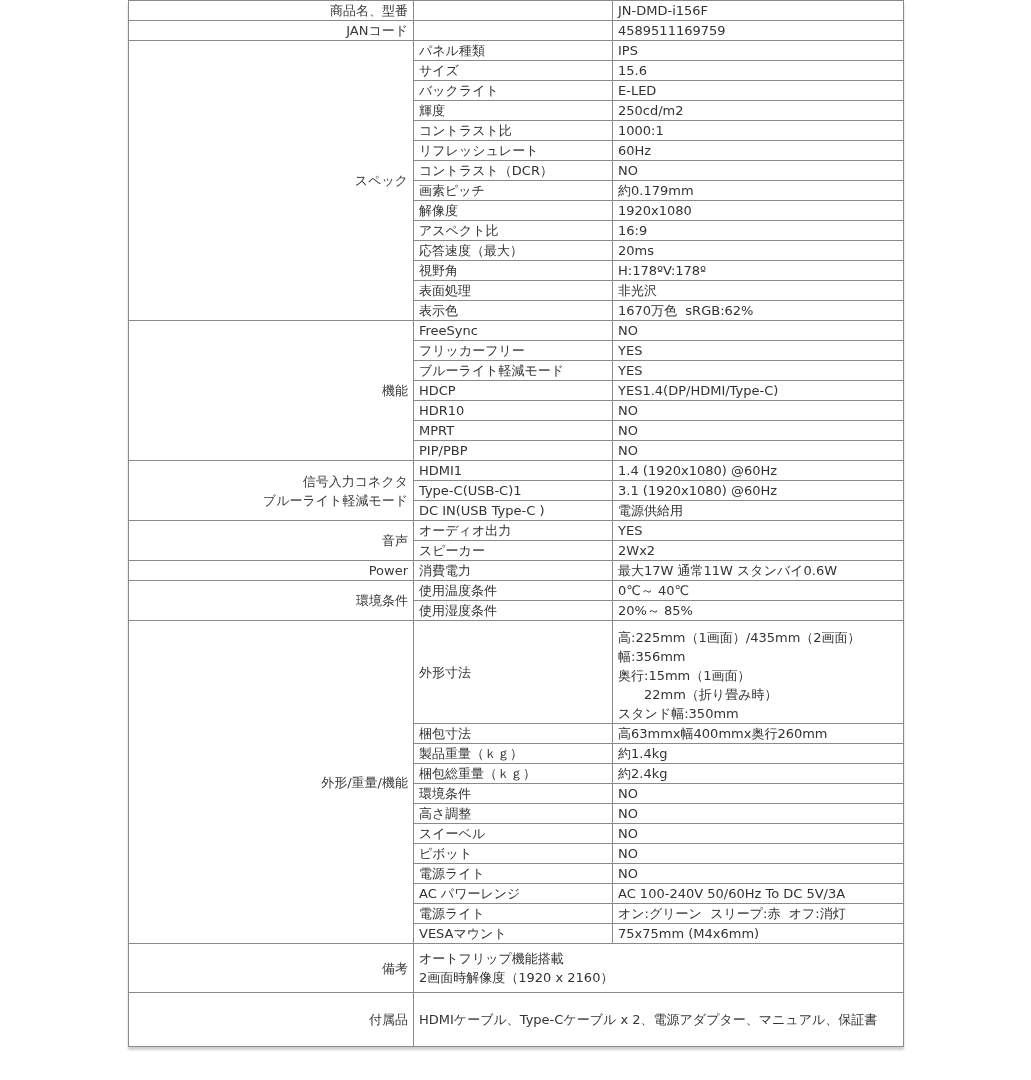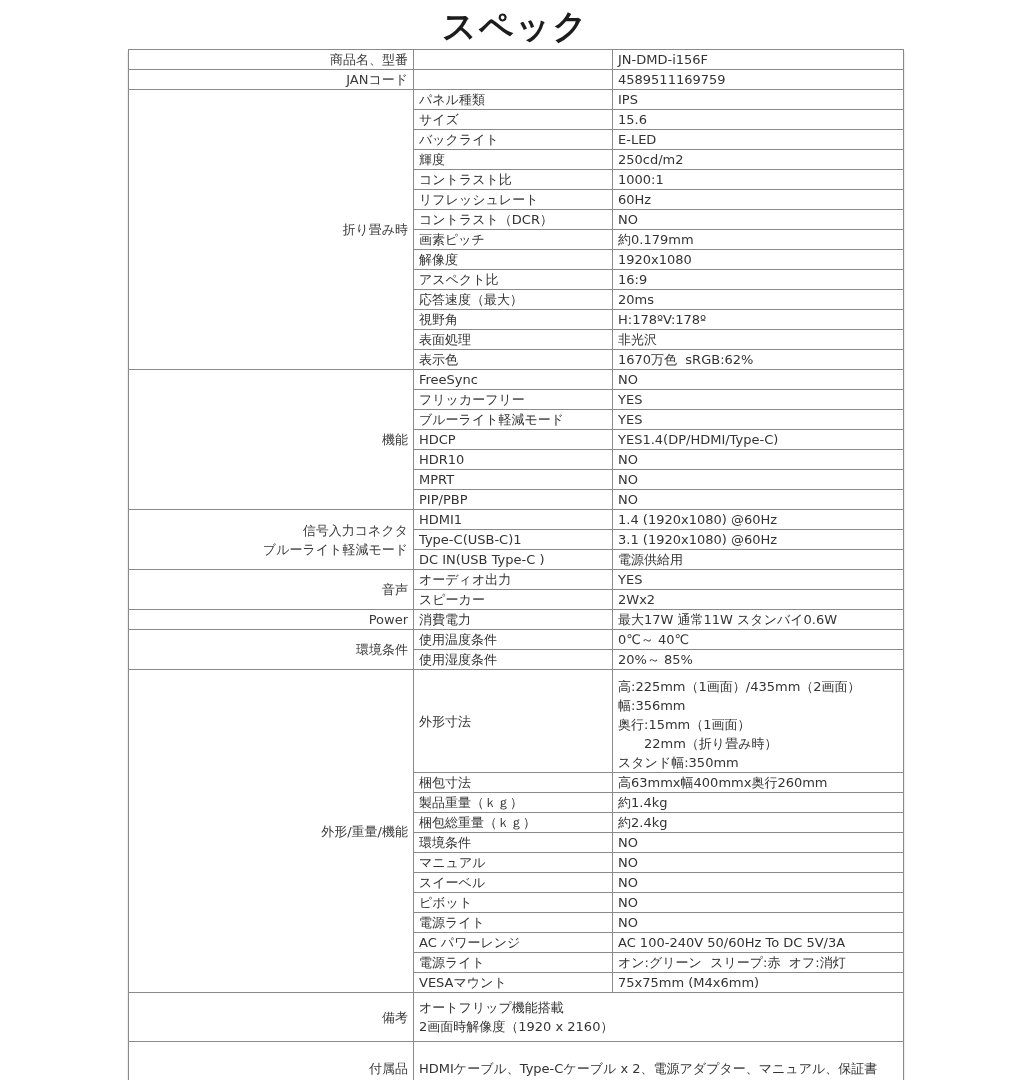--- a/index.html
+++ b/index.html
@@ -68,41 +68,40 @@
   }
   table.spec tr:last-child td.merged {
     padding-top: 17px;
     padding-bottom: 17px;
   }
 </style>
 </head>
 <body>
 
 <div class="page">
-  <div class="page-title">スペック</div>
 
   <table class="spec">
     <colgroup>
       <col class="c1">
       <col class="c2">
       <col class="c3">
     </colgroup>
     <tbody>
         <tr>
           <td class="cat" rowspan="1">商品名、型番</td>
           <td class="lab"></td>
           <td class="val">JN-DMD-i156F</td>
         </tr>
         <tr>
           <td class="cat" rowspan="1">JANコード</td>
           <td class="lab"></td>
           <td class="val">4589511169759</td>
         </tr>
         <tr>
-          <td class="cat" rowspan="14">折り畳み時</td>
+          <td class="cat" rowspan="14">スペック</td>
           <td class="lab">パネル種類</td>
           <td class="val">IPS</td>
         </tr>
         <tr>
           <td class="lab">サイズ</td>
           <td class="val">15.6</td>
         </tr>
         <tr>
           <td class="lab">バックライト</td>
           <td class="val">E-LED</td>
@@ -236,21 +235,21 @@
         </tr>
         <tr>
           <td class="lab">梱包総重量（ｋｇ）</td>
           <td class="val">約2.4kg</td>
         </tr>
         <tr>
           <td class="lab">環境条件</td>
           <td class="val">NO</td>
         </tr>
         <tr>
-          <td class="lab">マニュアル</td>
+          <td class="lab">高さ調整</td>
           <td class="val">NO</td>
         </tr>
         <tr>
           <td class="lab">スイーベル</td>
           <td class="val">NO</td>
         </tr>
         <tr>
           <td class="lab">ピボット</td>
           <td class="val">NO</td>
         </tr>

